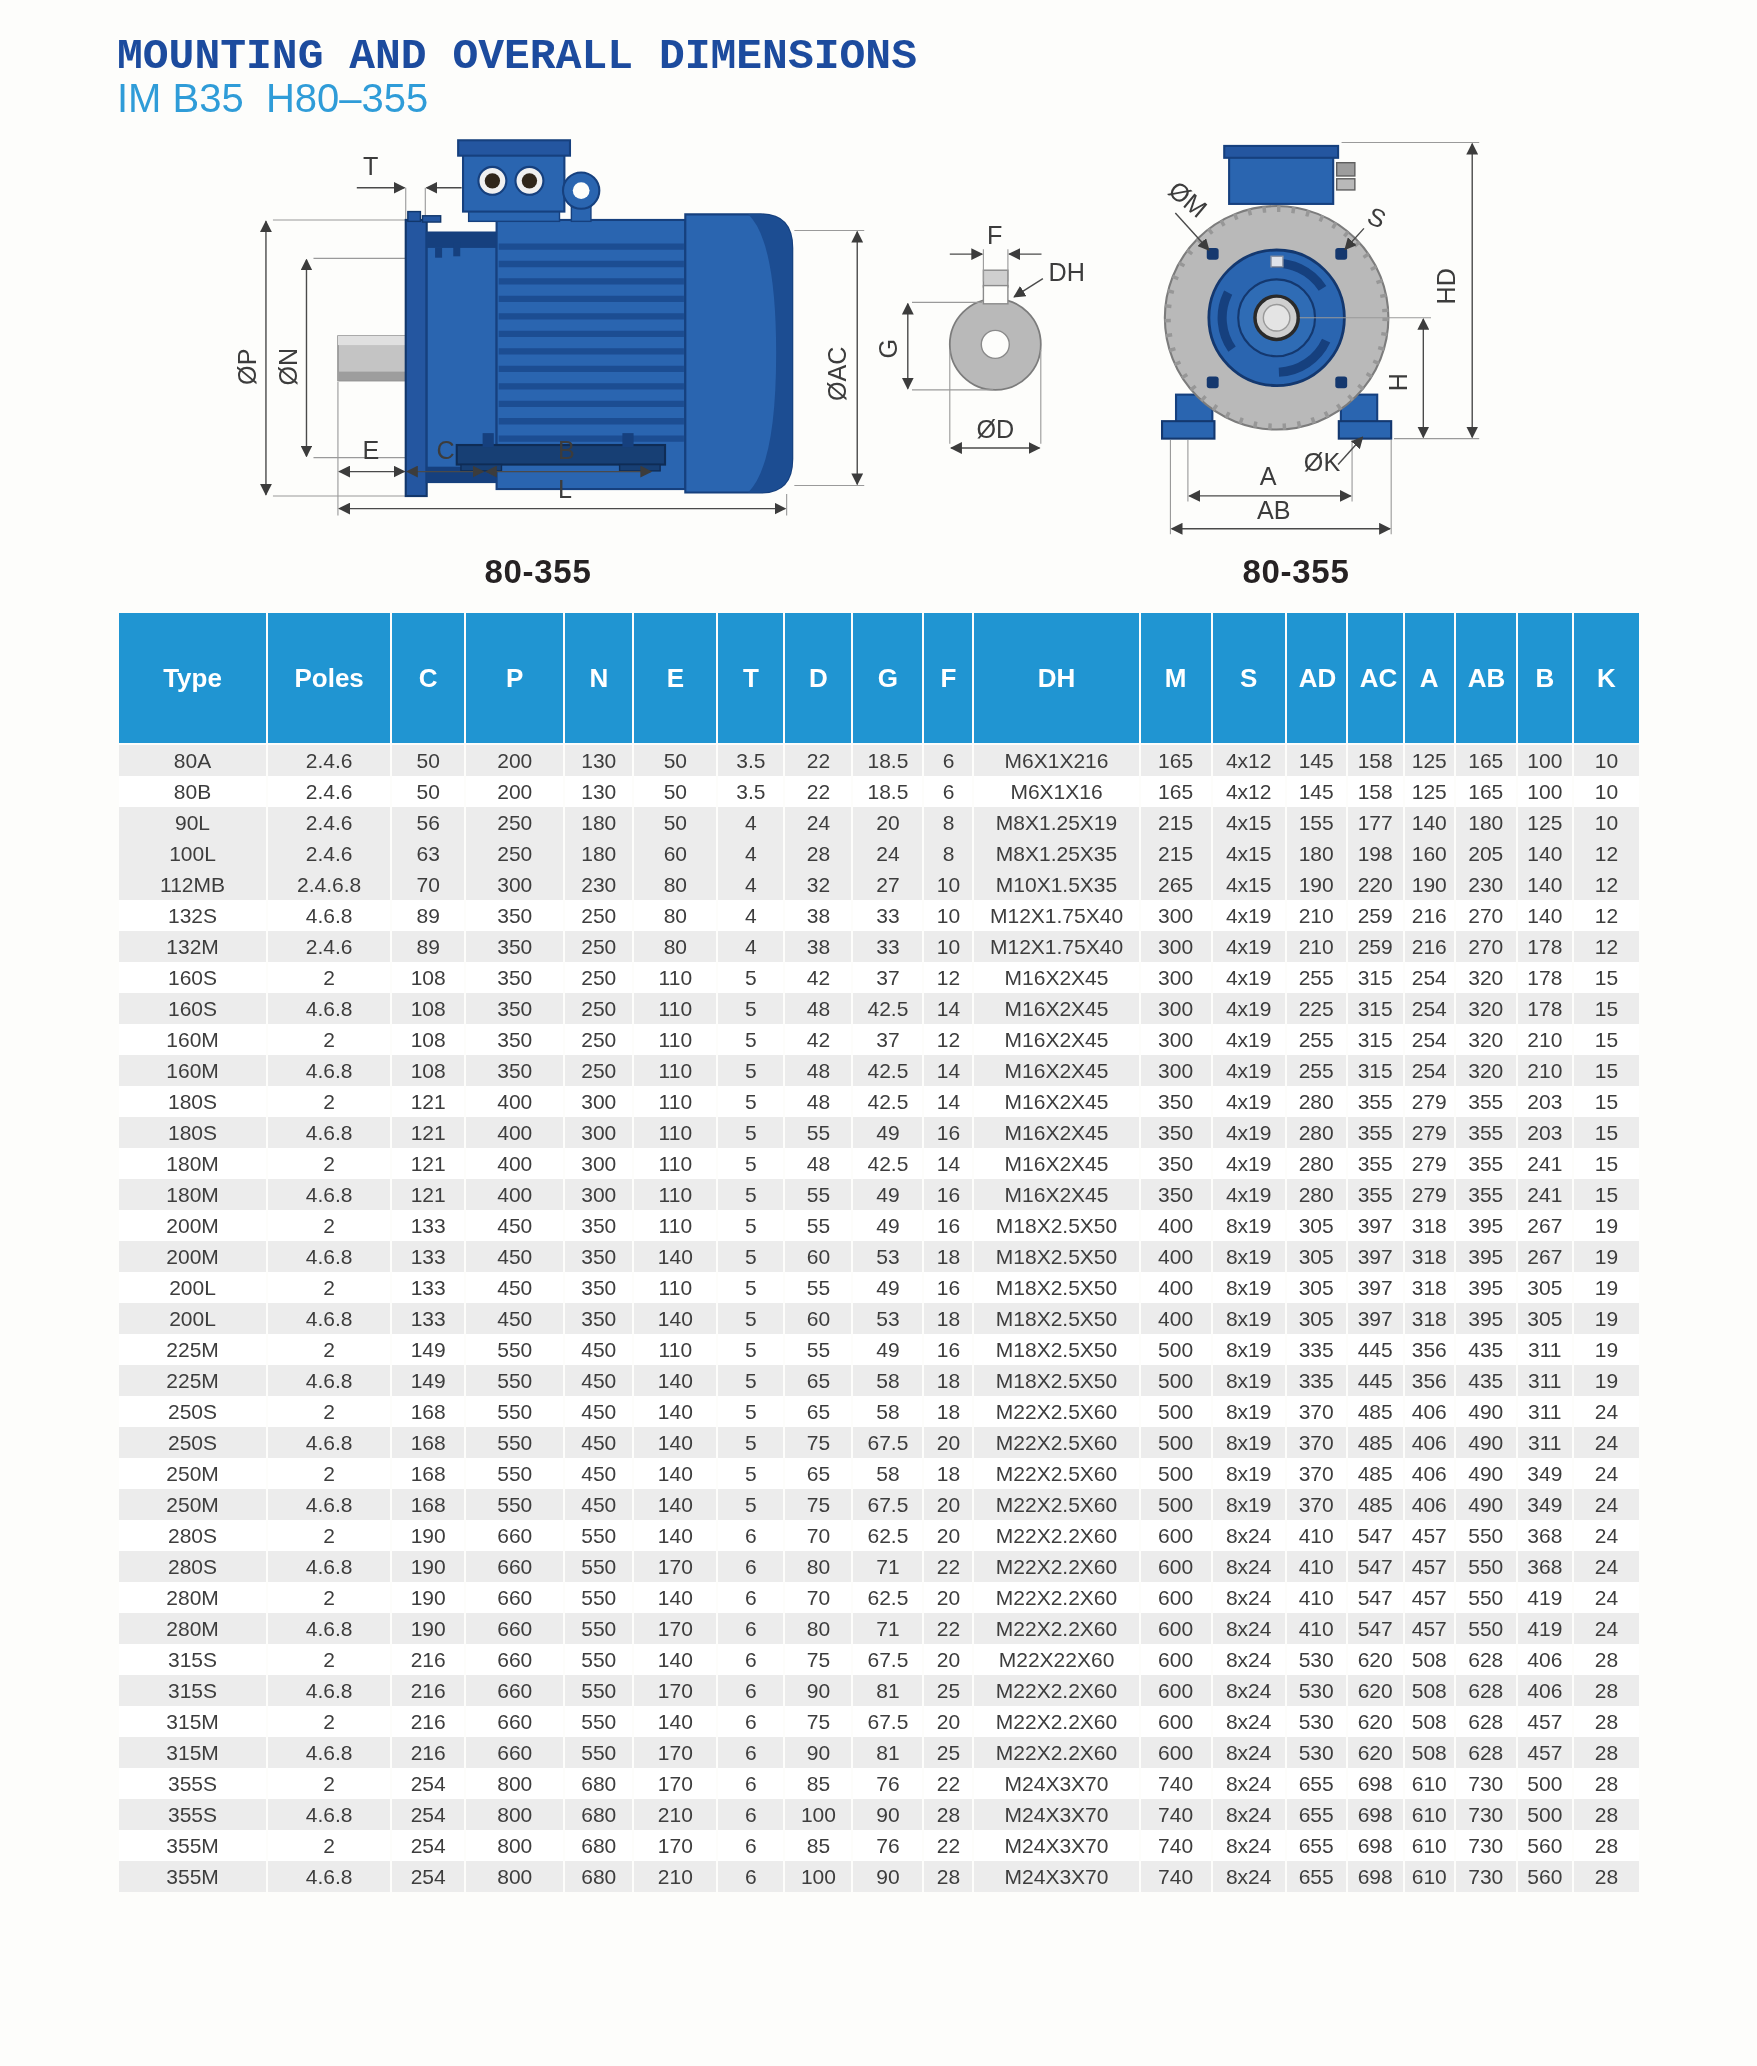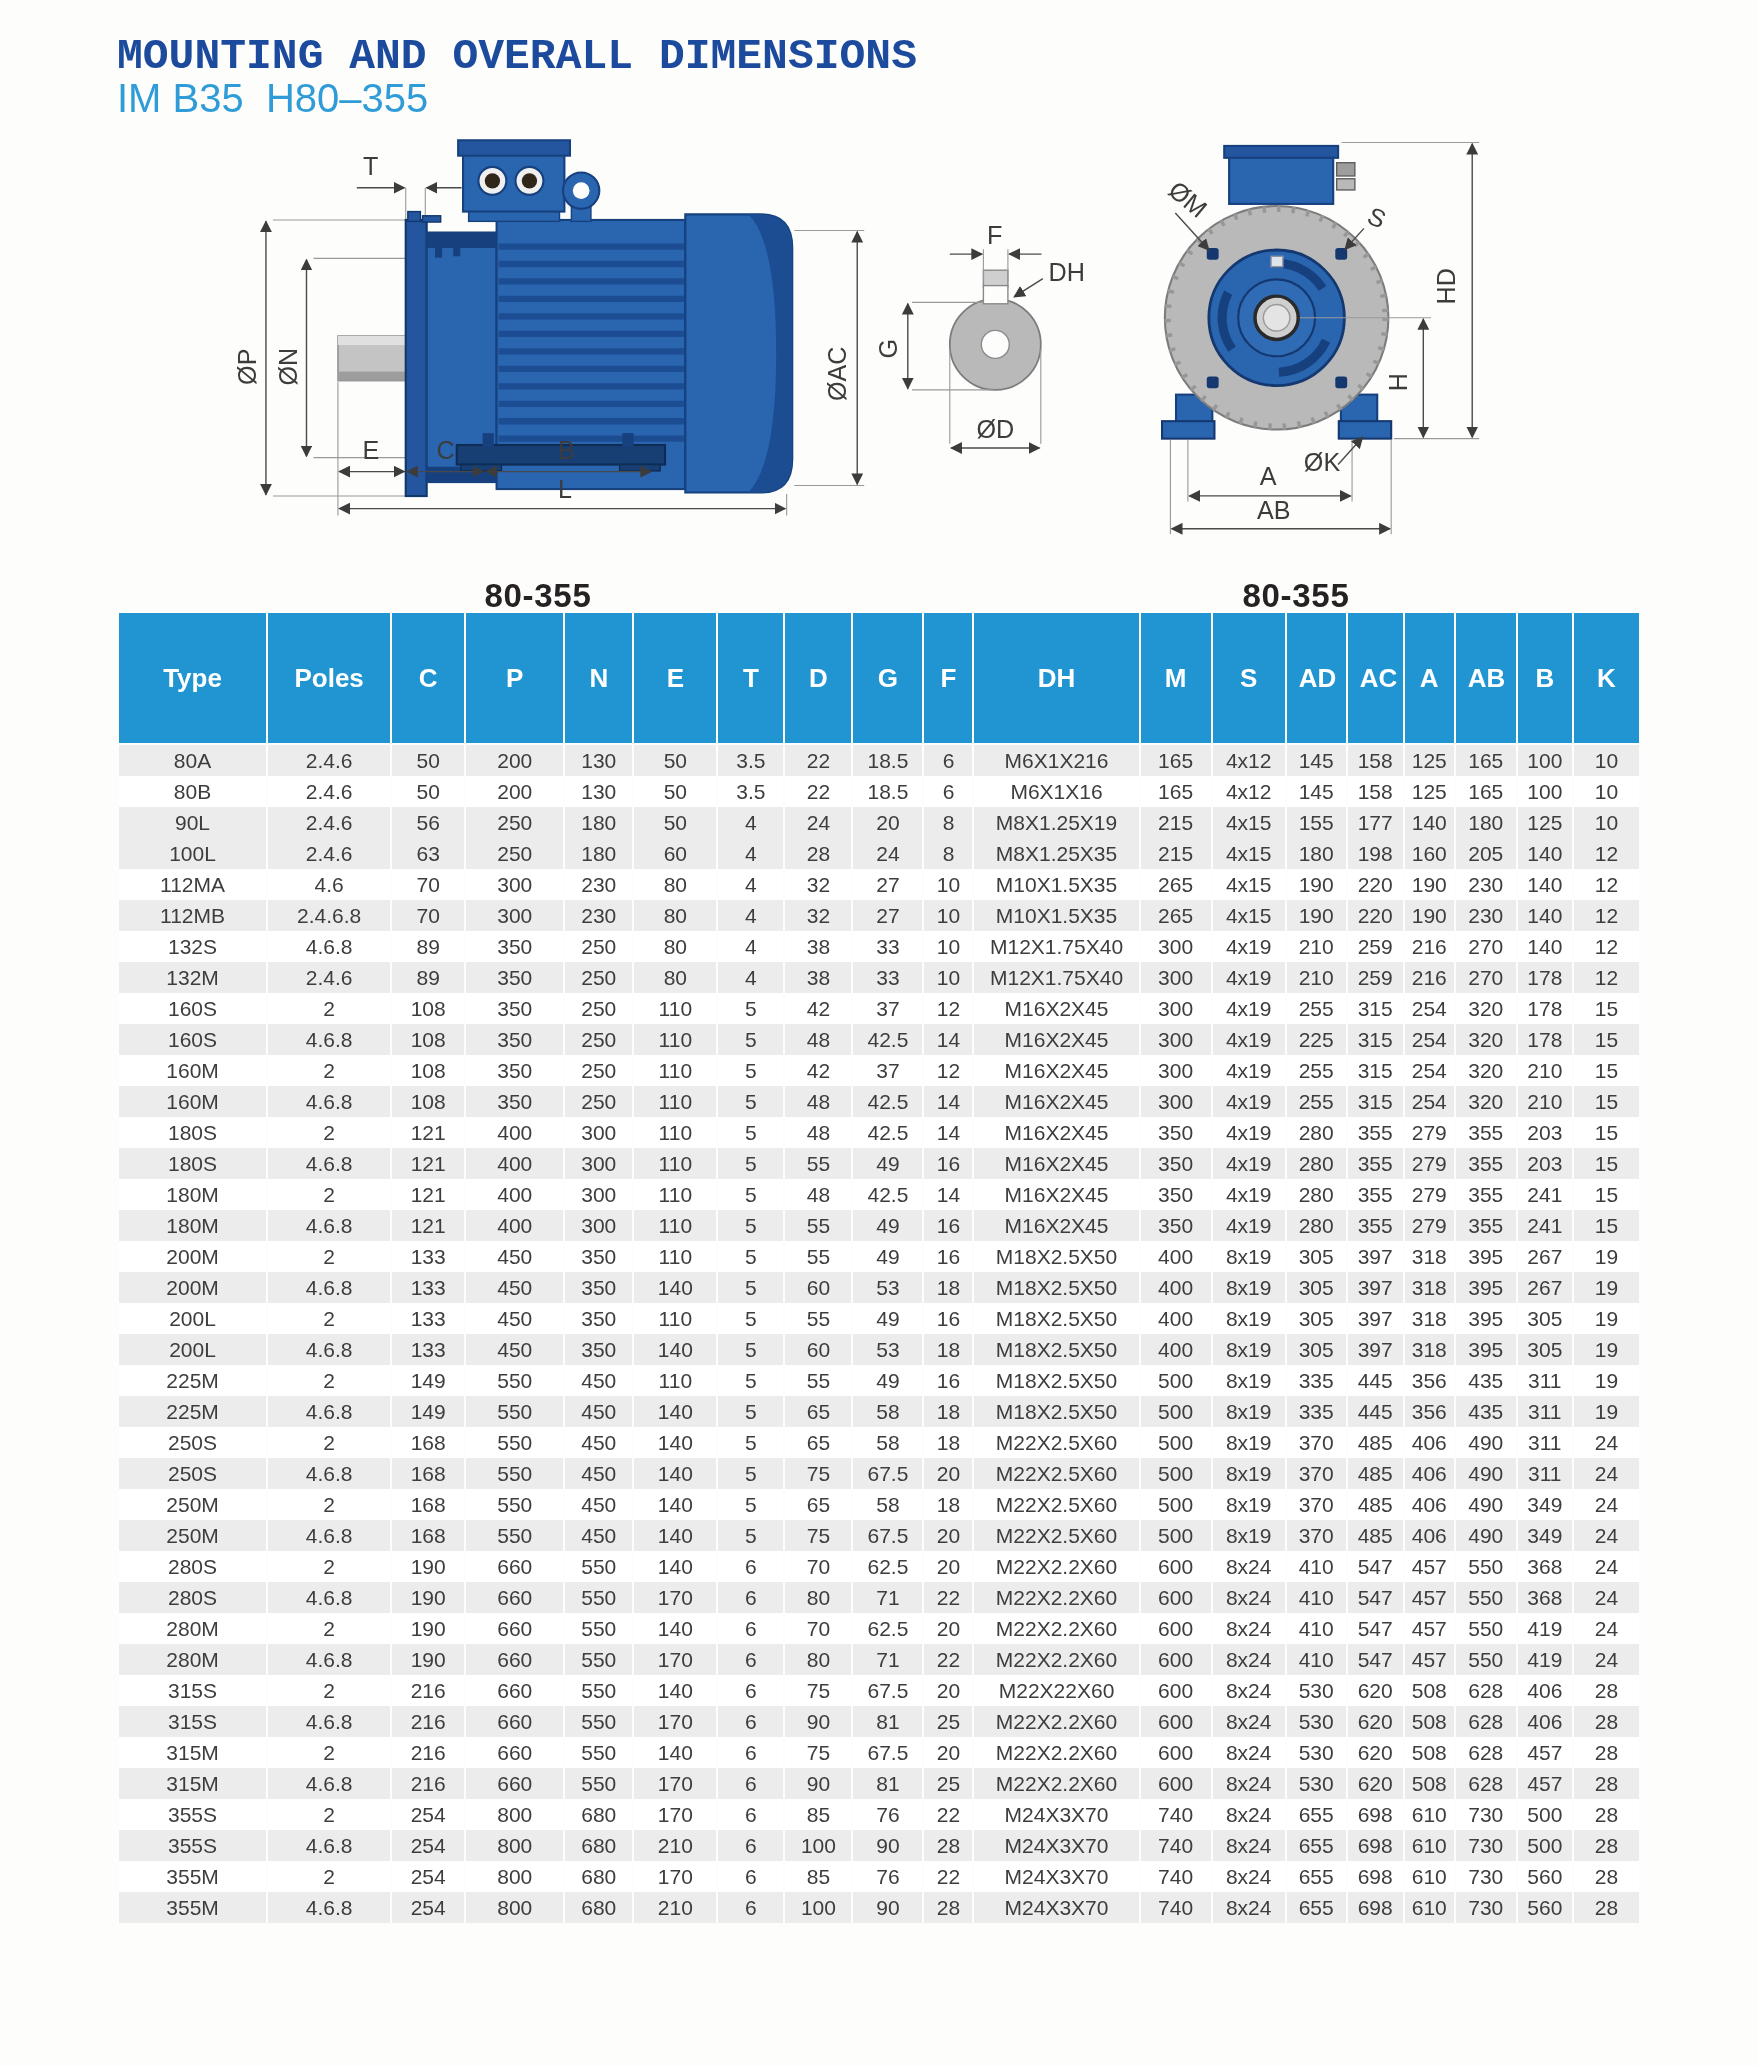--- a/index.html
+++ b/index.html
@@ -18,21 +18,21 @@
     position:absolute;left:117px;top:76px;
     font-size:40px;font-weight:normal;color:var(--subtitle,#2f9cd8);
     white-space:pre;
   }
   .drawing{position:absolute;}
   #side-view{left:231px;top:129px;}
   #shaft-section{left:877px;top:203px;}
   #front-view{left:1139px;top:115px;}
   .caption{
     position:absolute;width:252px;text-align:center;
-    font-size:33px;font-weight:bold;color:#262223;letter-spacing:0.7px;margin-top:24px;
+    font-size:33px;font-weight:bold;color:#262223;letter-spacing:0.7px;
   }
   #caption-left{left:412px;top:553px;}
   #caption-right{left:1170px;top:553px;}
 
   table.dim-table{
     position:absolute;left:119px;top:613px;width:1520px;
     border-collapse:collapse;table-layout:fixed;
   }
   table.dim-table thead th{
     height:106px;background:var(--header-bg,#2095d2);color:#ffffff;
@@ -382,41 +382,20 @@
         <td>M8X1.25X35</td>
         <td>215</td>
         <td>4x15</td>
         <td>180</td>
         <td>198</td>
         <td>160</td>
         <td>205</td>
         <td>140</td>
         <td>12</td>
       </tr>
-      <tr class="even">
-        <td>112MA</td>
-        <td>4.6</td>
-        <td>70</td>
-        <td>300</td>
-        <td>230</td>
-        <td>80</td>
-        <td>4</td>
-        <td>32</td>
-        <td>27</td>
-        <td>10</td>
-        <td>M10X1.5X35</td>
-        <td>265</td>
-        <td>4x15</td>
-        <td>190</td>
-        <td>220</td>
-        <td>190</td>
-        <td>230</td>
-        <td>140</td>
-        <td>12</td>
-      </tr>
       <tr class="odd">
         <td>112MB</td>
         <td>2.4.6.8</td>
         <td>70</td>
         <td>300</td>
         <td>230</td>
         <td>80</td>
         <td>4</td>
         <td>32</td>
         <td>27</td>

